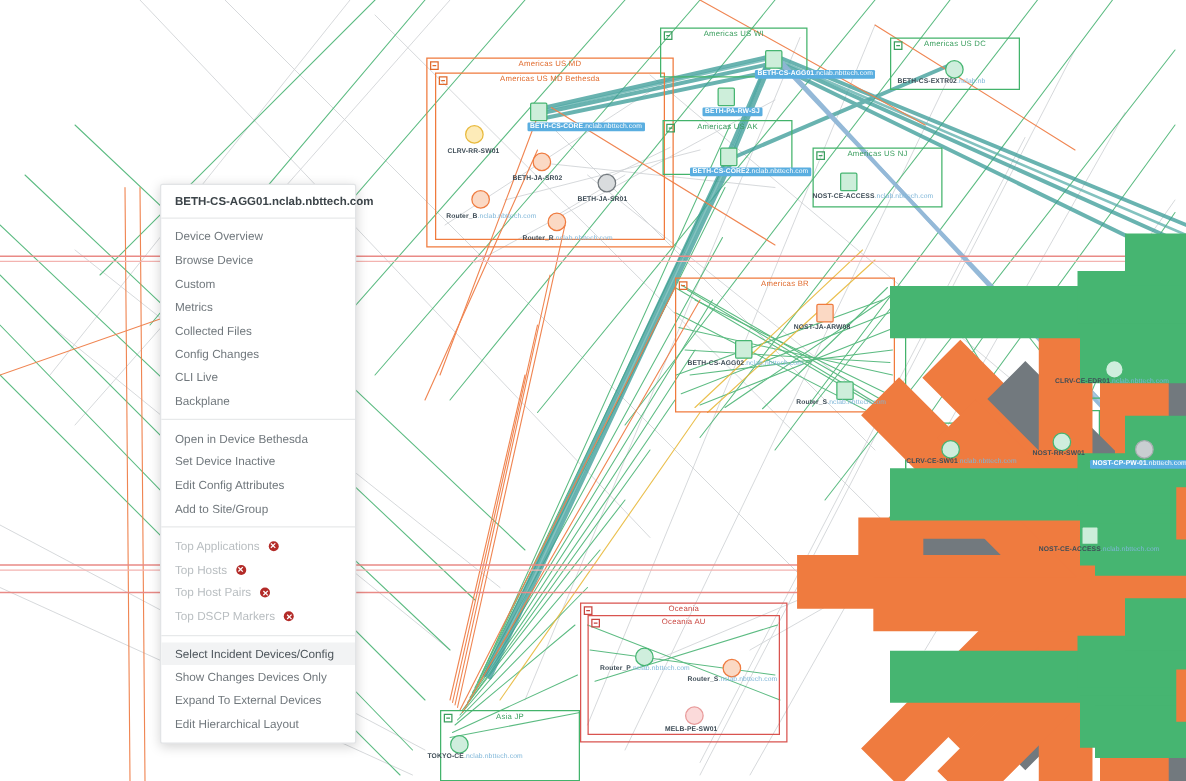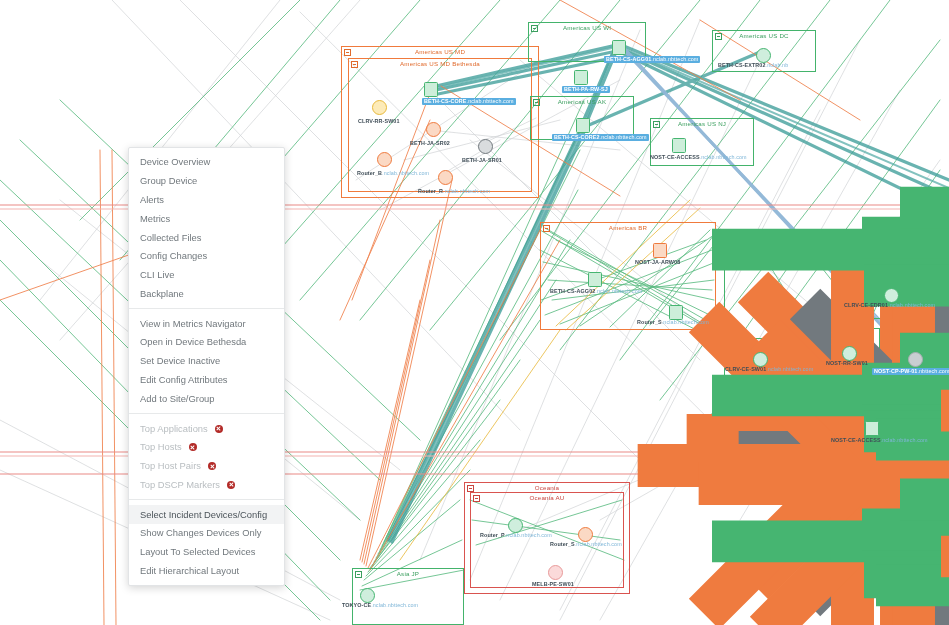--- a/index.html
+++ b/index.html
@@ -579,33 +579,33 @@
                 </g>
               </svg>
             </div>
           </div>
           <div class="lbl" style="left: -18px; top: 14px;"><span class="host">TOKYO-CE</span><span class="dom">.nclab.nbttech.com</span></div>
         </div>
       </div>
   </div>
 
   <div id="ctx">
+    <div class="hdr">BETH-CS-AGG01.nclab.nbttech.com</div>
     <div id="ctx-body">
         <div class="sec">
           <div class="mi"><span>Device Overview</span></div>
-          <div class="mi"><span>Group Device</span></div>
-          <div class="mi"><span>Alerts</span></div>
+          <div class="mi"><span>Browse Device</span></div>
+          <div class="mi"><span>Custom</span></div>
           <div class="mi"><span>Metrics</span></div>
           <div class="mi"><span>Collected Files</span></div>
           <div class="mi"><span>Config Changes</span></div>
           <div class="mi"><span>CLI Live</span></div>
           <div class="mi"><span>Backplane</span></div>
         </div>
         <div class="sec">
-          <div class="mi"><span>View in Metrics Navigator</span></div>
           <div class="mi"><span>Open in Device Bethesda</span></div>
           <div class="mi"><span>Set Device Inactive</span></div>
           <div class="mi"><span>Edit Config Attributes</span></div>
           <div class="mi"><span>Add to Site/Group</span></div>
         </div>
         <div class="sec">
           <div class="mi dis">
             <span>Top Applications</span>
             <span class="badge"></span>
           </div>
@@ -618,19 +618,19 @@
             <span class="badge"></span>
           </div>
           <div class="mi dis">
             <span>Top DSCP Markers</span>
             <span class="badge"></span>
           </div>
         </div>
         <div class="sec">
           <div class="mi hov"><span>Select Incident Devices/Config</span></div>
           <div class="mi"><span>Show Changes Devices Only</span></div>
-          <div class="mi"><span>Layout To Selected Devices</span></div>
+          <div class="mi"><span>Expand To External Devices</span></div>
           <div class="mi"><span>Edit Hierarchical Layout</span></div>
         </div>
       </div>
   </div>
 
 </div>
 
 </body></html>

